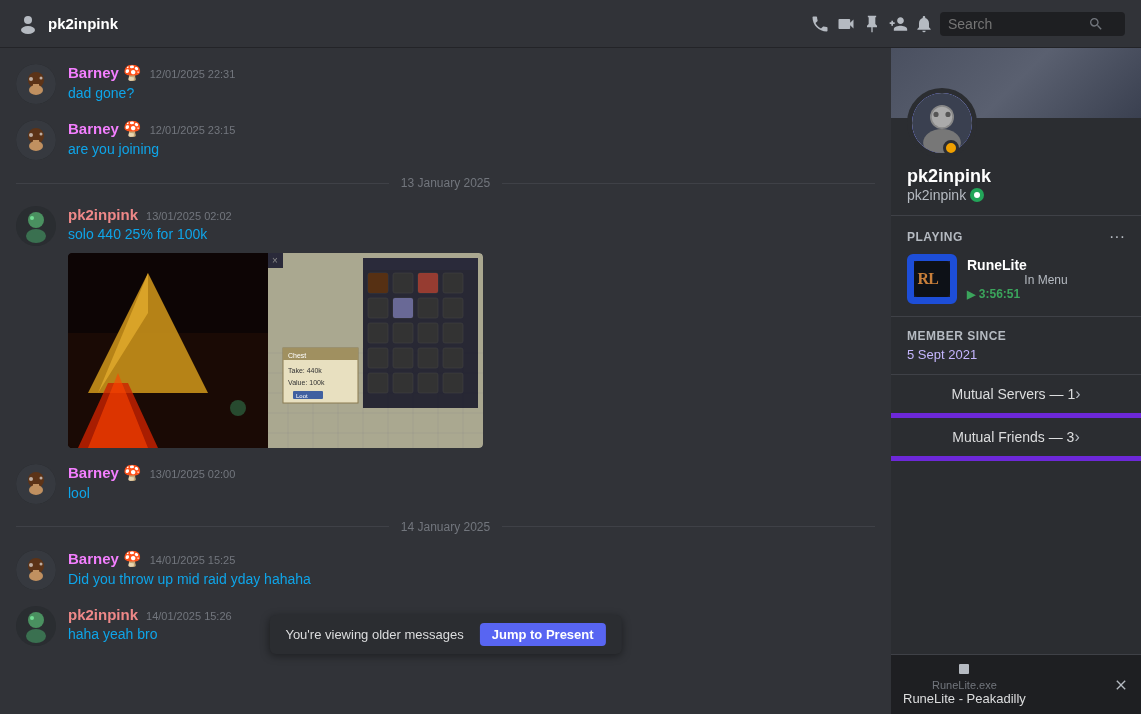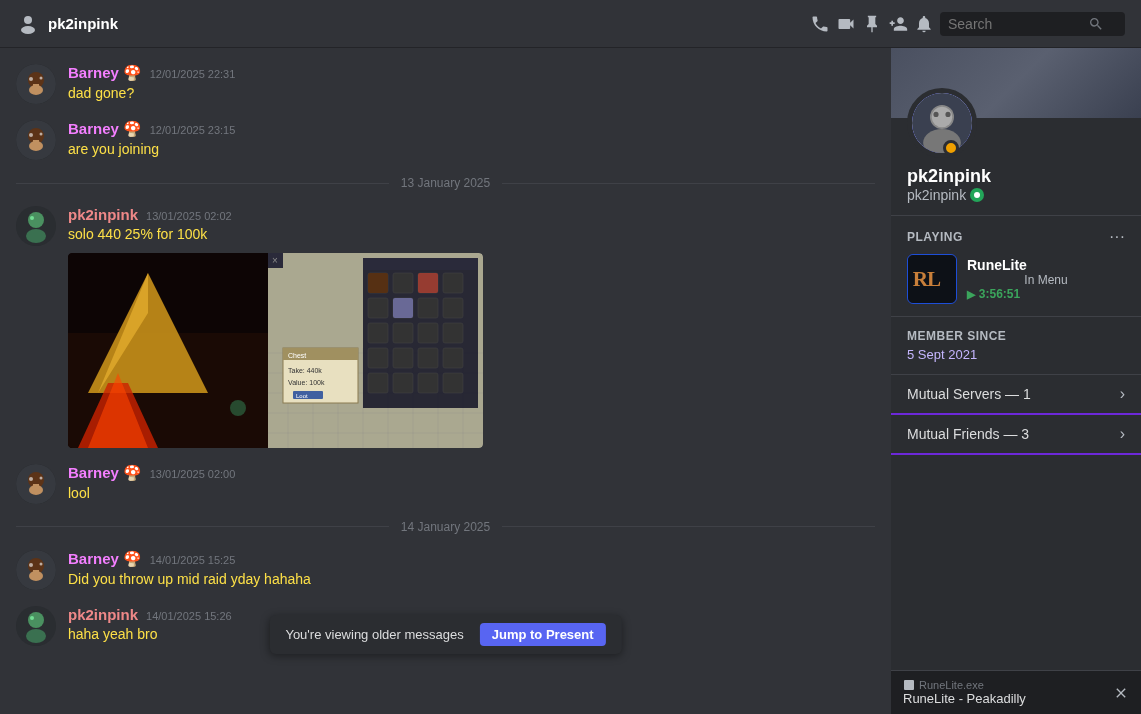--- a/index.html
+++ b/index.html
@@ -141,21 +141,21 @@
     .message-author {
       font-weight: 600;
       font-size: 15px;
     }
     .author-barney { color: #f47fff; }
     .message-timestamp {
       color: #72767d;
       font-size: 11px;
     }
     .message-text {
-      color: #fde047;
+      color: #0ea5e9;
       line-height: 1.4;
     }
     .message-text p { margin: 0; }
 
     
     .image-embed {
       margin-top: 8px;
       border-radius: 4px;
       overflow: hidden;
       max-width: 415px;
@@ -307,21 +307,21 @@
       height: 50px;
       background: #1a1a2a;
       border-radius: 6px;
       display: flex;
       align-items: center;
       justify-content: center;
       font-size: 12px;
       font-weight: 700;
       color: #c87f3a;
       letter-spacing: -1px;
-      border: 1px solid #1d4ed8;
+      border: 7px solid #1d4ed8;
     }
     .game-details {
       flex: 1;
     }
     .game-name {
       font-weight: 600;
       color: #fff;
       font-size: 14px;
     }
     .game-status {
@@ -336,25 +336,25 @@
     }
 
     .member-since-text {
       color: #c4b5fd;
       font-size: 13px;
       margin-top: 4px;
     }
 
     .mutual-row {
       display: flex;
-      justify-content: space-between;
+      justify-content: center;
       align-items: center;
       padding: 10px 16px;
       cursor: pointer;
-      border-bottom: 2px solid #6d28d9;
+      border-bottom: 5px solid #6d28d9;
     }
     .mutual-label {
       color: #dcddde;
       font-size: 14px;
     }
     .chevron-icon {
       color: #b5bac1;
       font-size: 16px;
     }
 
@@ -395,20 +395,21 @@
     .runelite-info {
       display: flex;
       flex-direction: column;
     }
     .runelite-filename {
       color: #72767d;
       font-size: 11px;
       display: flex;
       align-items: center;
       gap: 4px;
+      flex-direction: column;
     }
     .runelite-title {
       color: #dcddde;
       font-size: 13px;
       font-weight: 500;
     }
     .runelite-close {
       color: #b5bac1;
       cursor: pointer;
       font-size: 16px;

